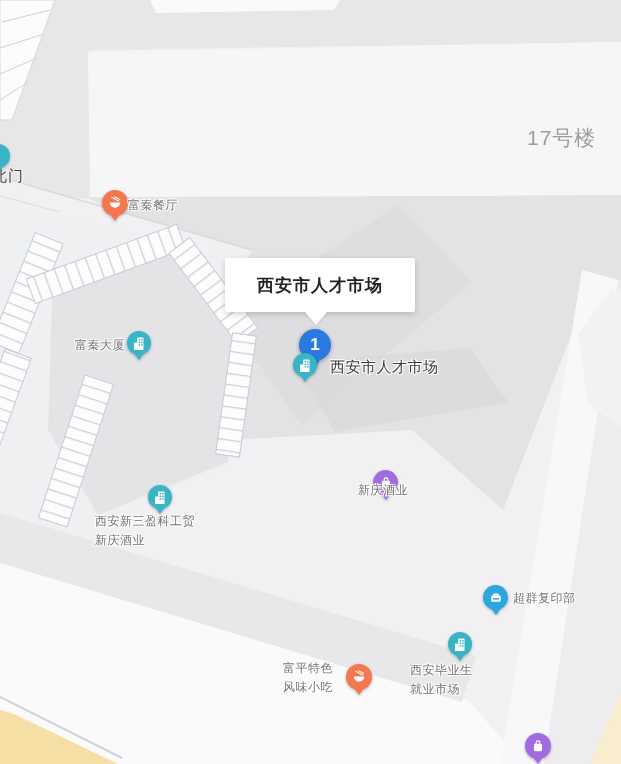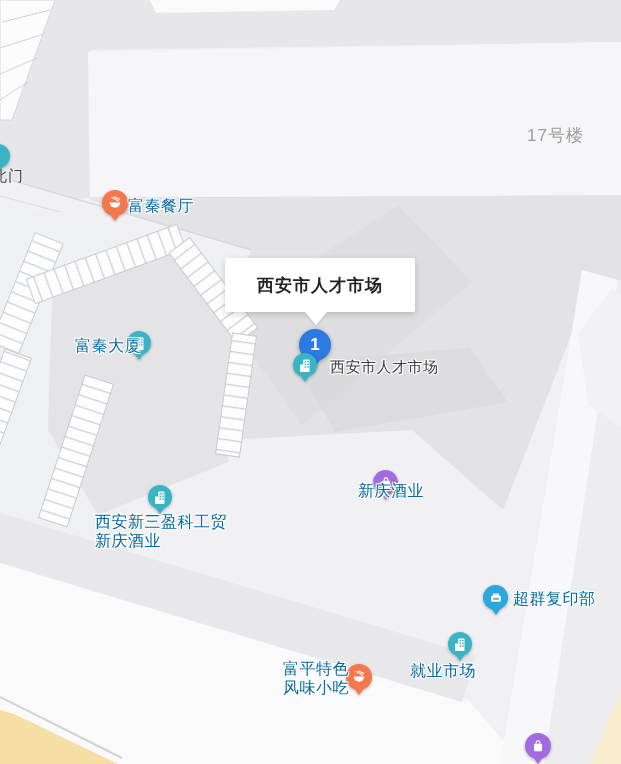--- a/index.html
+++ b/index.html
@@ -22,28 +22,28 @@
     content:"";position:absolute;top:calc(100% - 2px);left:50%;
     transform:translateX(-50%);
     border:5px solid transparent;border-bottom:none;
     border-top:7px solid var(--c);
   }
   .pin svg{width:14px;height:14px;position:relative;z-index:1;}
   .win{fill:var(--c);}
 
   
   .lbl{
-    position:absolute;font-size:16px;letter-spacing:.5px;color:#0369a1;
+    position:absolute;font-size:12px;letter-spacing:.5px;color:#737373;
     line-height:19px;white-space:nowrap;
     text-shadow:-1px -1px 0 #fff,1px -1px 0 #fff,-1px 1px 0 #fff,1px 1px 0 #fff,0 0 3px #fff;
   }
   .lbl .ln{display:block;}
   .lbl.center{text-align:left;}
   .area-lbl{
-    position:absolute;font-size:17px;letter-spacing:1px;color:#9c9c9c;
+    position:absolute;font-size:21px;letter-spacing:1px;color:#9c9c9c;
     white-space:nowrap;z-index:5;
   }
   .area-lbl.dark{color:#3f3f3f;font-size:15px;
     text-shadow:-1px -1px 0 #f0f0f2,1px -1px 0 #f0f0f2,-1px 1px 0 #f0f0f2,1px 1px 0 #f0f0f2;}
 
   
   .balloon{
     position:absolute;left:299px;top:329px;width:32px;height:32px;border-radius:50%;
     --c:#2b7ae2;background:var(--c);color:#fff;font-weight:bold;font-size:17px;
     display:flex;align-items:center;justify-content:center;z-index:20;
@@ -231,20 +231,21 @@
             <rect x="6.6" y="3" width="1.5" height="1.5"></rect>
             <rect x="9.2" y="3" width="1.5" height="1.5"></rect>
         <rect x="6.6" y="5.6" width="1.5" height="1.5"></rect>
             <rect x="9.2" y="5.6" width="1.5" height="1.5"></rect>
         <rect x="6.6" y="8.2" width="1.5" height="1.5"></rect>
             <rect x="9.2" y="8.2" width="1.5" height="1.5"></rect>
           </g>
       </svg>
     </div>
     <div class="lbl center" style="left:410px;top:661px;width:100px;">
+      <span class="ln">西安毕业生</span>
       <span class="ln">就业市场</span>
     </div>
   </div>
 
   <div class="poi">
     <div class="pin" style="--c:#a26ce0;left:525px;top:733px;width:26px;height:26px;">
       <svg viewBox="0 0 14 14">
         <rect x="3" y="4.8" width="8" height="7.4" rx="1.2" fill="#fff"></rect>
         <path d="M5.1 5.2V3.8a1.9 1.9 0 0 1 3.8 0v1.4" fill="none" stroke="#fff" stroke-width="1.1"></path>
       </svg>

